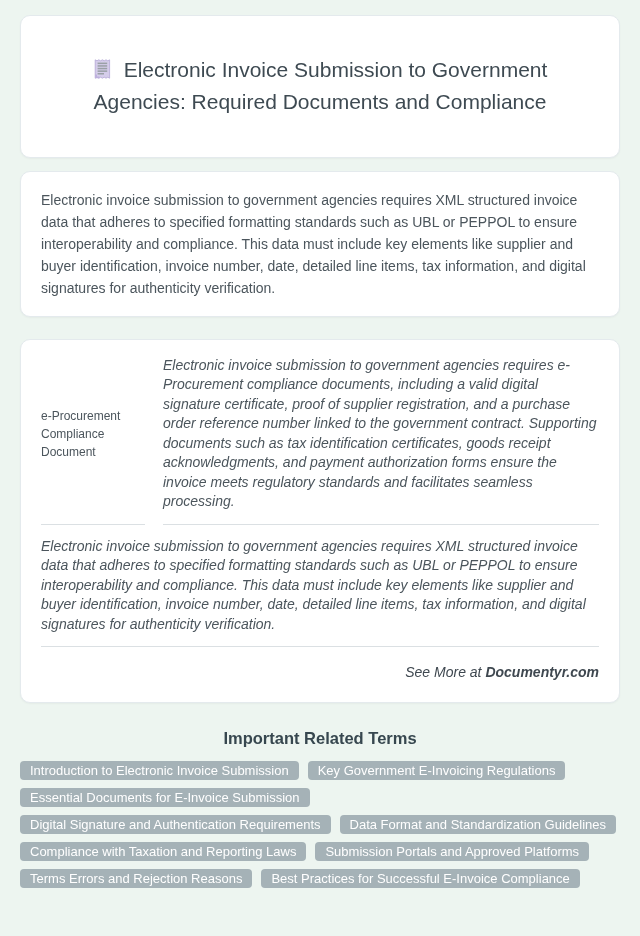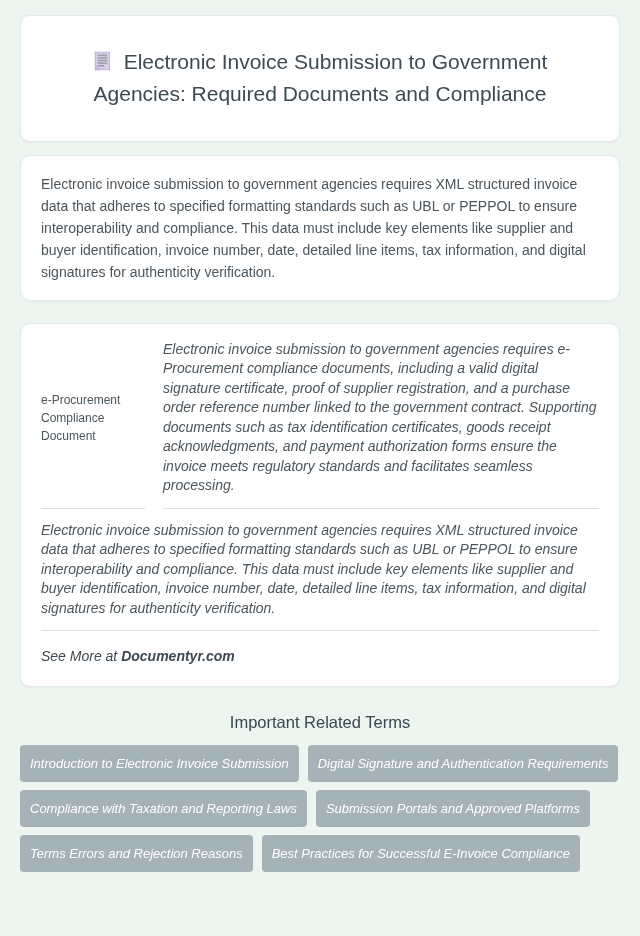--- a/index.html
+++ b/index.html
@@ -26,49 +26,49 @@
   .card{
     background:var(--card);
     border:1px solid var(--card-border);
     border-radius:10px;
     margin:0 20px;
     box-shadow:0 1px 2px rgba(0,0,0,0.04);
   }
   
   .header-card{margin-top:15px;padding:24px 20px;}
   .page-title{
-    margin:8px auto;max-width:545px;
+    margin:16px auto;max-width:545px;
     font-size:21px;font-weight:400;line-height:1.35;
     color:#3e4a52;text-align:center;
   }
   .receipt-icon{display:inline-block;vertical-align:-4px;margin-right:12px;}
   
   .intro-card{margin-top:13px;padding:17px 20px;}
   .intro-card p{margin:0;font-size:14px;line-height:22px;}
   
   .table-card{margin-top:22px;padding:4px 20px 10px;}
   .doc-row{display:flex;gap:18px;}
   .doc-row .cell{border-bottom:1px solid var(--divider);padding:12px 0;}
   .doc-term{flex:0 0 104px;display:flex;align-items:center;font-size:12px;line-height:18px;}
   .doc-desc{flex:1;font-size:14px;line-height:19.5px;font-style:italic;}
   .see-more{
-    text-align:left;font-style:italic;font-size:14px;
+    text-align:right;font-style:italic;font-size:14px;
     color:#3f4850;padding:17px 0 12px;
   }
   .see-more .site{font-weight:bold;}
   
   .related-heading{
     margin:26px 0 13px;text-align:center;
-    font-size:16.5px;font-weight:400;color:var(--heading);
+    font-size:16.5px;font-weight:700;color:var(--heading);
   }
   .tags{margin:0 20px;display:flex;flex-wrap:wrap;gap:8px 9px;align-content:flex-start;}
   .tag{
     background:var(--tag);color:var(--tag-text);
-    font-size:13px;line-height:15px;padding:11px 10px;
-    border-radius:4px;white-space:nowrap;cursor:pointer;font-style:italic;
+    font-size:13px;line-height:15px;padding:2px 10px;
+    border-radius:4px;white-space:nowrap;cursor:pointer;
   }
 </style>
 </head>
 <body>
 
 <div class="card header-card">
   <h1 class="page-title">
     <span class="receipt-icon">
       <svg width="19" height="23" viewBox="0 0 19 23" aria-hidden="true">
         <path d="M2.2 1.8 L4 2.8 L5.8 1.8 L7.6 2.8 L9.4 1.8 L11.2 2.8 L13 1.8 L14.8 2.8 L16.6 1.8
@@ -98,18 +98,21 @@
   </div>
   <div class="see-more">
     <span>See More at </span><span class="site">Documentyr.com</span>
   </div>
 </div>
 
 <h2 class="related-heading">Important Related Terms</h2>
 
 <div class="tags">
   <span class="tag">Introduction to Electronic Invoice Submission</span>
+  <span class="tag">Key Government E-Invoicing Regulations</span>
+  <span class="tag">Essential Documents for E-Invoice Submission</span>
   <span class="tag">Digital Signature and Authentication Requirements</span>
+  <span class="tag">Data Format and Standardization Guidelines</span>
   <span class="tag">Compliance with Taxation and Reporting Laws</span>
   <span class="tag">Submission Portals and Approved Platforms</span>
   <span class="tag">Terms Errors and Rejection Reasons</span>
   <span class="tag">Best Practices for Successful E-Invoice Compliance</span>
 </div>
 
 </body></html>

